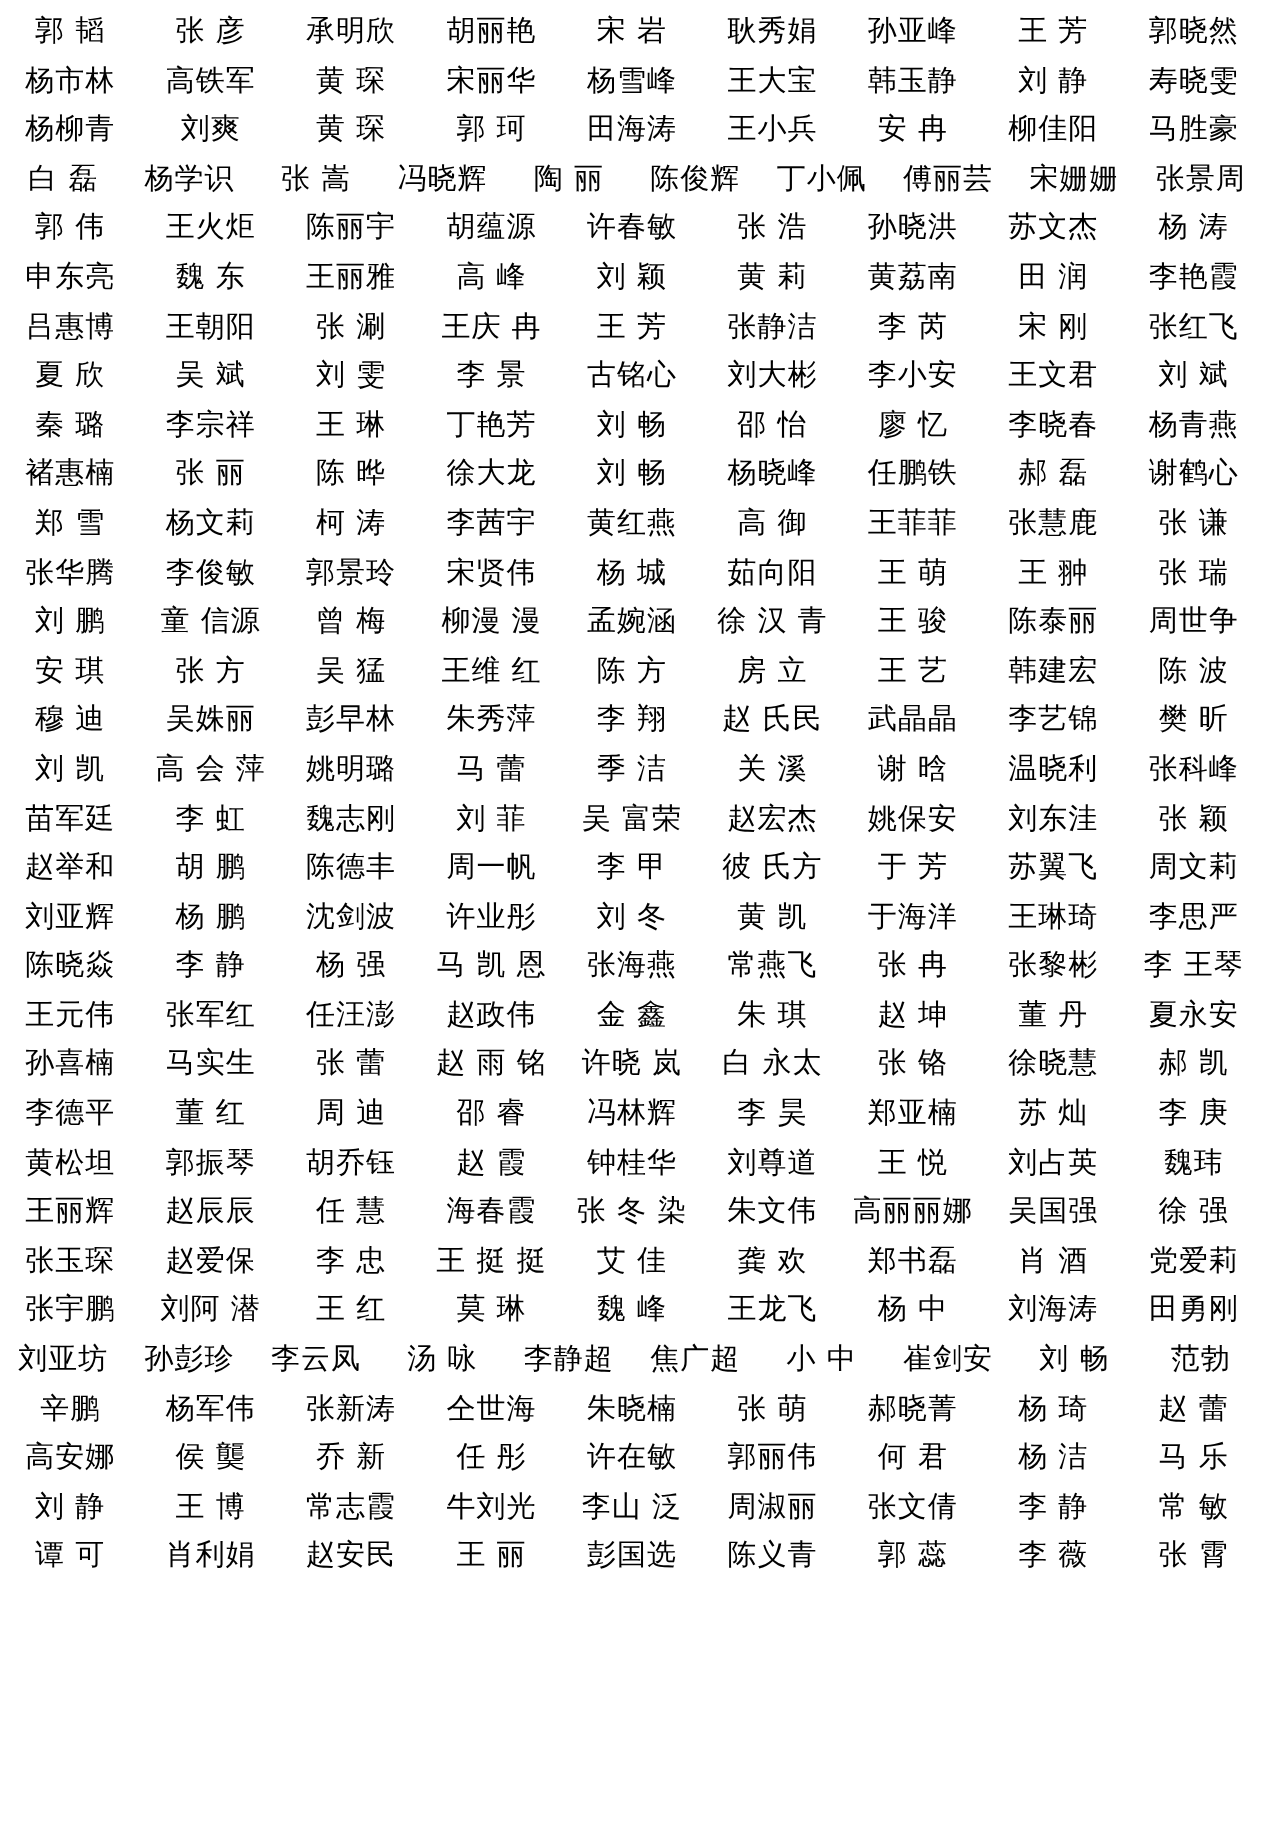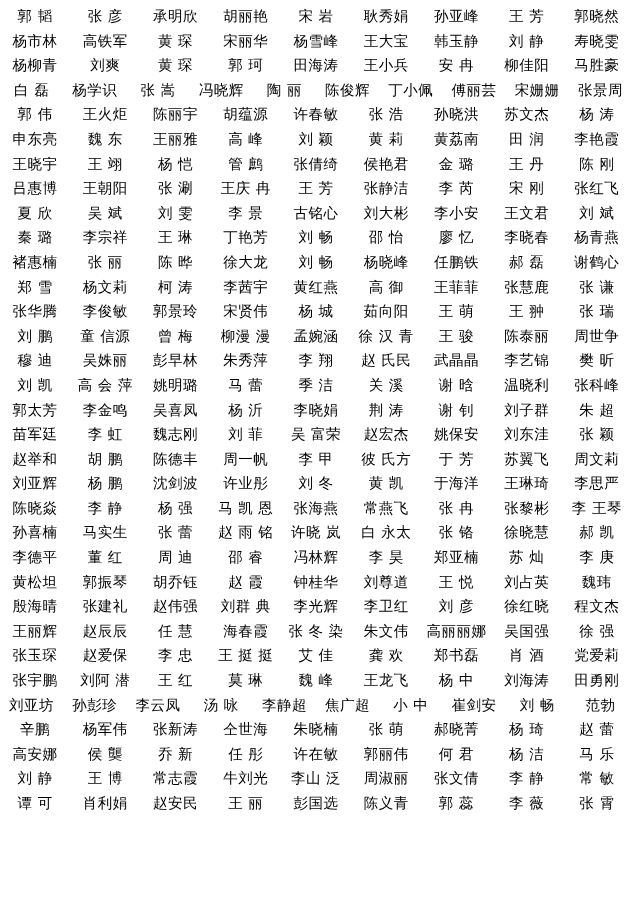--- a/index.html
+++ b/index.html
@@ -100,31 +100,20 @@
       <div class="name-cell">魏 东</div>
       <div class="name-cell">王丽雅</div>
       <div class="name-cell">高 峰</div>
       <div class="name-cell">刘 颖</div>
       <div class="name-cell">黄 莉</div>
       <div class="name-cell">黄荔南</div>
       <div class="name-cell">田 润</div>
       <div class="name-cell">李艳霞</div>
     </div>
     <div class="name-row">
-      <div class="name-cell">王晓宇</div>
-      <div class="name-cell">王 翊</div>
-      <div class="name-cell">杨 恺</div>
-      <div class="name-cell">管 鹧</div>
-      <div class="name-cell">张倩绮</div>
-      <div class="name-cell">侯艳君</div>
-      <div class="name-cell">金 璐</div>
-      <div class="name-cell">王 丹</div>
-      <div class="name-cell">陈 刚</div>
-    </div>
-    <div class="name-row">
       <div class="name-cell">吕惠博</div>
       <div class="name-cell">王朝阳</div>
       <div class="name-cell">张 涮</div>
       <div class="name-cell">王庆 冉</div>
       <div class="name-cell">王 芳</div>
       <div class="name-cell">张静洁</div>
       <div class="name-cell">李 芮</div>
       <div class="name-cell">宋 刚</div>
       <div class="name-cell">张红飞</div>
     </div>
@@ -188,20 +177,31 @@
       <div class="name-cell">童 信源</div>
       <div class="name-cell">曾 梅</div>
       <div class="name-cell">柳漫 漫</div>
       <div class="name-cell">孟婉涵</div>
       <div class="name-cell">徐 汉 青</div>
       <div class="name-cell">王 骏</div>
       <div class="name-cell">陈泰丽</div>
       <div class="name-cell">周世争</div>
     </div>
     <div class="name-row">
+      <div class="name-cell">安 琪</div>
+      <div class="name-cell">张 方</div>
+      <div class="name-cell">吴 猛</div>
+      <div class="name-cell">王维 红</div>
+      <div class="name-cell">陈 方</div>
+      <div class="name-cell">房 立</div>
+      <div class="name-cell">王 艺</div>
+      <div class="name-cell">韩建宏</div>
+      <div class="name-cell">陈 波</div>
+    </div>
+    <div class="name-row">
       <div class="name-cell">穆 迪</div>
       <div class="name-cell">吴姝丽</div>
       <div class="name-cell">彭早林</div>
       <div class="name-cell">朱秀萍</div>
       <div class="name-cell">李 翔</div>
       <div class="name-cell">赵 氏民</div>
       <div class="name-cell">武晶晶</div>
       <div class="name-cell">李艺锦</div>
       <div class="name-cell">樊 昕</div>
     </div>
@@ -210,31 +210,20 @@
       <div class="name-cell">高 会 萍</div>
       <div class="name-cell">姚明璐</div>
       <div class="name-cell">马 蕾</div>
       <div class="name-cell">季 洁</div>
       <div class="name-cell">关 溪</div>
       <div class="name-cell">谢 晗</div>
       <div class="name-cell">温晓利</div>
       <div class="name-cell">张科峰</div>
     </div>
     <div class="name-row">
-      <div class="name-cell">郭太芳</div>
-      <div class="name-cell">李金鸣</div>
-      <div class="name-cell">吴喜凤</div>
-      <div class="name-cell">杨 沂</div>
-      <div class="name-cell">李晓娟</div>
-      <div class="name-cell">荆 涛</div>
-      <div class="name-cell">谢 钊</div>
-      <div class="name-cell">刘子群</div>
-      <div class="name-cell">朱 超</div>
-    </div>
-    <div class="name-row">
       <div class="name-cell">苗军廷</div>
       <div class="name-cell">李 虹</div>
       <div class="name-cell">魏志刚</div>
       <div class="name-cell">刘 菲</div>
       <div class="name-cell">吴 富荣</div>
       <div class="name-cell">赵宏杰</div>
       <div class="name-cell">姚保安</div>
       <div class="name-cell">刘东洼</div>
       <div class="name-cell">张 颖</div>
     </div>
@@ -265,20 +254,31 @@
       <div class="name-cell">李 静</div>
       <div class="name-cell">杨 强</div>
       <div class="name-cell">马 凯 恩</div>
       <div class="name-cell">张海燕</div>
       <div class="name-cell">常燕飞</div>
       <div class="name-cell">张 冉</div>
       <div class="name-cell">张黎彬</div>
       <div class="name-cell">李 王琴</div>
     </div>
     <div class="name-row">
+      <div class="name-cell">王元伟</div>
+      <div class="name-cell">张军红</div>
+      <div class="name-cell">任汪澎</div>
+      <div class="name-cell">赵政伟</div>
+      <div class="name-cell">金 鑫</div>
+      <div class="name-cell">朱 琪</div>
+      <div class="name-cell">赵 坤</div>
+      <div class="name-cell">董 丹</div>
+      <div class="name-cell">夏永安</div>
+    </div>
+    <div class="name-row">
       <div class="name-cell">孙喜楠</div>
       <div class="name-cell">马实生</div>
       <div class="name-cell">张 蕾</div>
       <div class="name-cell">赵 雨 铭</div>
       <div class="name-cell">许晓 岚</div>
       <div class="name-cell">白 永太</div>
       <div class="name-cell">张 铬</div>
       <div class="name-cell">徐晓慧</div>
       <div class="name-cell">郝 凯</div>
     </div>
@@ -296,31 +296,20 @@
     <div class="name-row">
       <div class="name-cell">黄松坦</div>
       <div class="name-cell">郭振琴</div>
       <div class="name-cell">胡乔钰</div>
       <div class="name-cell">赵 霞</div>
       <div class="name-cell">钟桂华</div>
       <div class="name-cell">刘尊道</div>
       <div class="name-cell">王 悦</div>
       <div class="name-cell">刘占英</div>
       <div class="name-cell">魏玮</div>
-    </div>
-    <div class="name-row">
-      <div class="name-cell">殷海晴</div>
-      <div class="name-cell">张建礼</div>
-      <div class="name-cell">赵伟强</div>
-      <div class="name-cell">刘群 典</div>
-      <div class="name-cell">李光辉</div>
-      <div class="name-cell">李卫红</div>
-      <div class="name-cell">刘 彦</div>
-      <div class="name-cell">徐红晓</div>
-      <div class="name-cell">程文杰</div>
     </div>
     <div class="name-row">
       <div class="name-cell">王丽辉</div>
       <div class="name-cell">赵辰辰</div>
       <div class="name-cell">任 慧</div>
       <div class="name-cell">海春霞</div>
       <div class="name-cell">张 冬 染</div>
       <div class="name-cell">朱文伟</div>
       <div class="name-cell">高丽丽娜</div>
       <div class="name-cell">吴国强</div>

